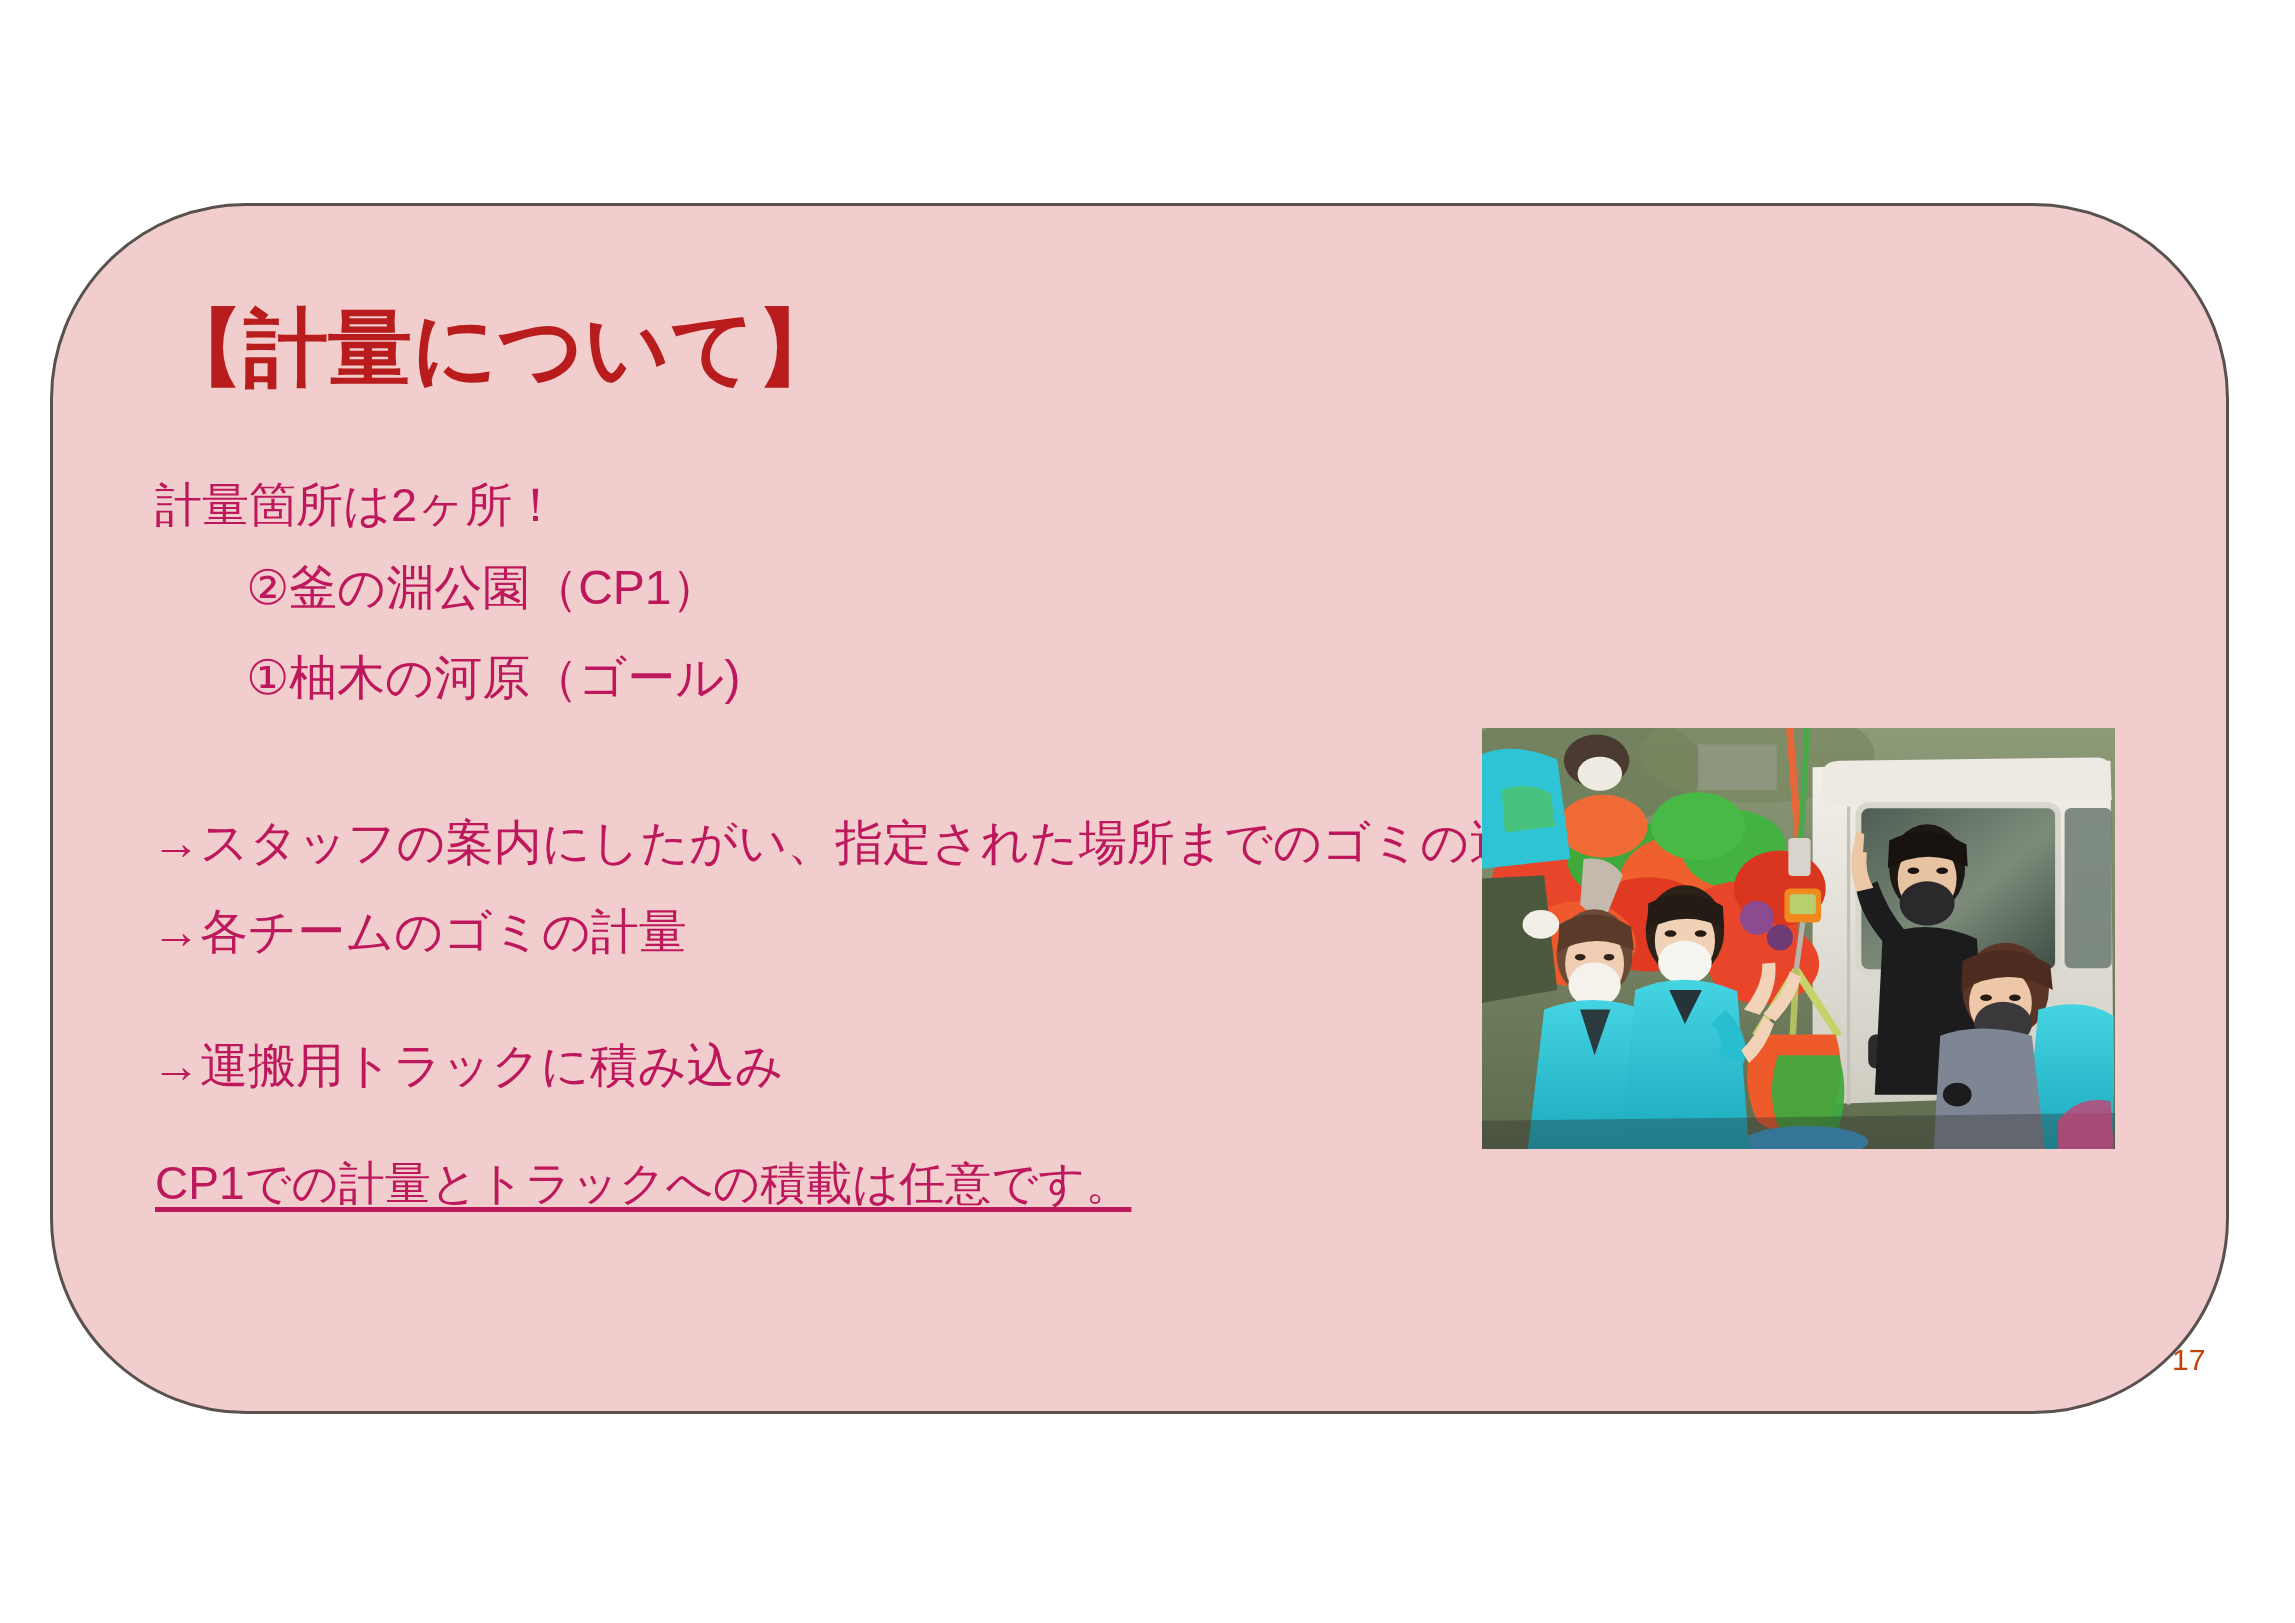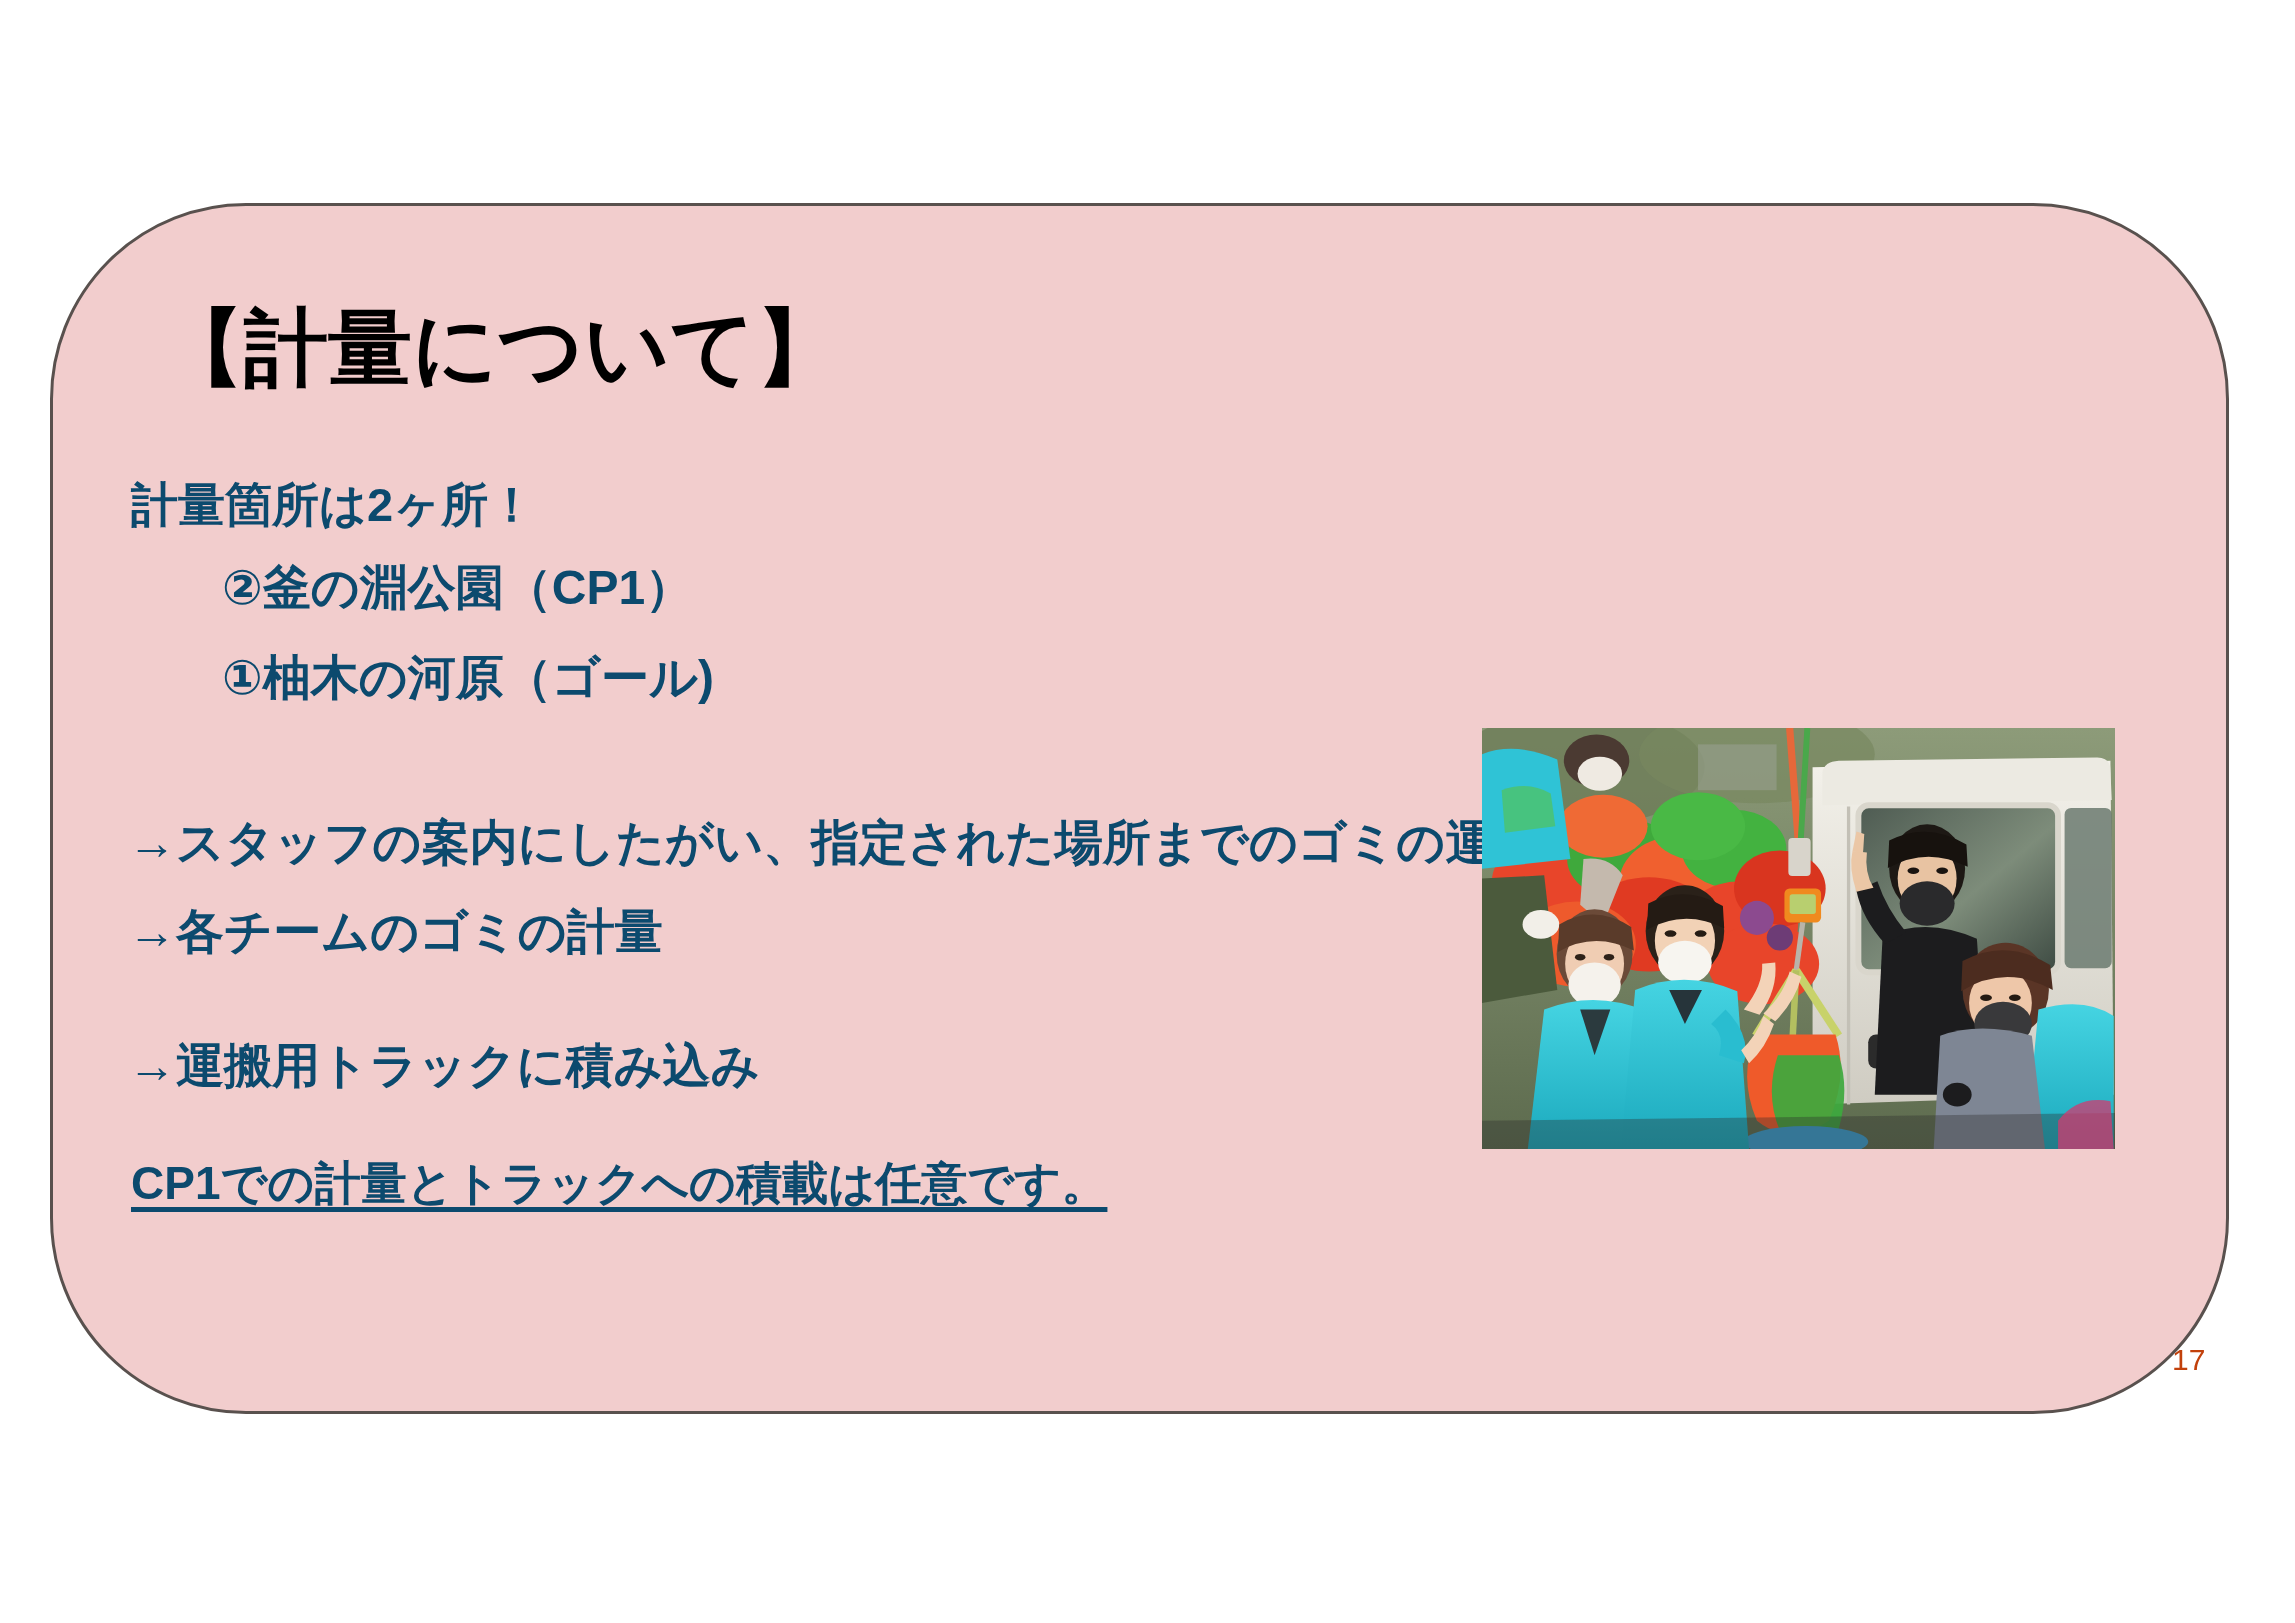--- a/index.html
+++ b/index.html
@@ -38,32 +38,33 @@
   }
 
   
   #title {
     position: absolute;
     left: 160px;
     top: 304px;
     font-size: 84px;
     font-weight: 700;
     line-height: 1.05;
-    color: #000000;
+    color: #b91c1c;
     white-space: nowrap;
     letter-spacing: 0px;
   }
 
   
   .body-line {
     position: absolute;
-    color: #0c4a6e;
-    font-weight: 700;
+    color: #be185d;
+    font-weight: 400;
     white-space: nowrap;
     line-height: 1.0;
+    margin-left: 24px;
   }
 
   #line-intro {
     left: 131px;
     top: 481px;
     font-size: 47px;
   }
   #line-item1 {
     left: 222px;
     top: 564px;

